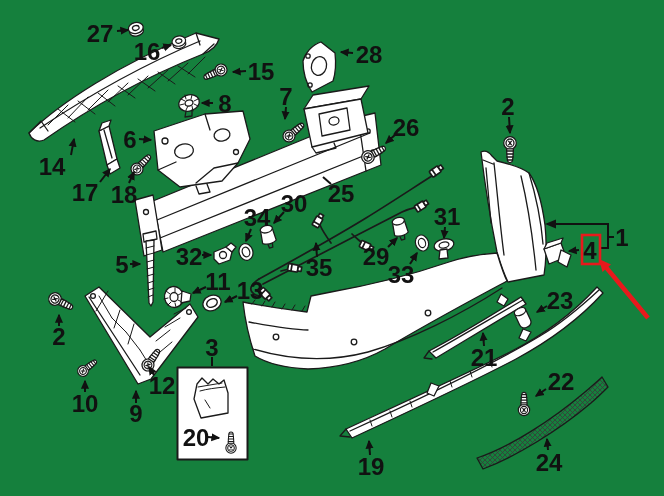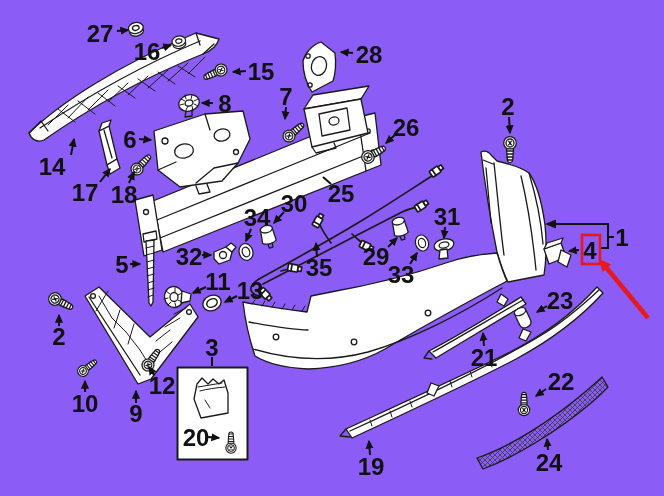--- a/index.html
+++ b/index.html
@@ -1,16 +1,16 @@
 <!DOCTYPE html>
 <html><head>
 <meta charset="utf-8">
 <style>
   html,body{margin:0;padding:0;background:#fff;}
-  #wrap{width:664px;height:496px;position:relative;background:#8b5cf6;overflow:hidden;}
+  #wrap{width:664px;height:496px;position:relative;background:#15803d;overflow:hidden;}
   svg{display:block;}
   svg text{
     font-family:"Liberation Sans",sans-serif;
     font-weight:bold;font-size:24px;fill:#111;
     text-anchor:middle;dominant-baseline:central;
   }
   .leader{stroke:#111;stroke-width:2;fill:none;}
   #parts{stroke:#1a1a1a;stroke-width:1.3;fill:none;stroke-linejoin:round;stroke-linecap:round;}
   .wf{fill:#ffffff;}
   .thin{stroke-width:1;}

